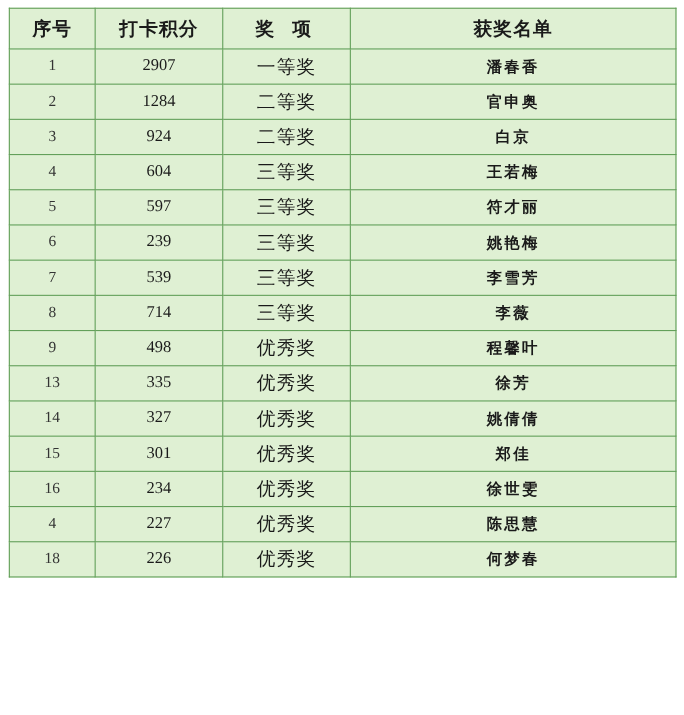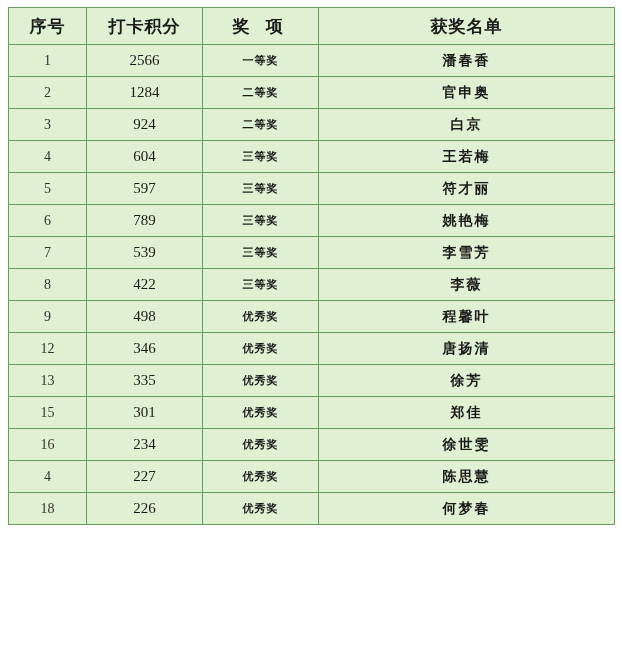--- a/index.html
+++ b/index.html
@@ -49,23 +49,22 @@
     font-weight: normal;
   }
   tbody td.idx {
     font-size: 14px;
     color: #333333;
   }
   tbody td.score {
     font-size: 15px;
   }
   tbody td.prize {
-    font-size: 11px;
+    font-size: 17px;
     letter-spacing: 1px;
-    font-weight: bold;
   }
   tbody td.name {
     font-size: 14px;
     font-weight: bold;
     letter-spacing: 2px;
   }
   col.c-idx { width: 78px; }
   col.c-score { width: 116px; }
   col.c-prize { width: 116px; }
   col.c-name { width: 296px; }
@@ -88,21 +87,21 @@
       <tr>
         <th>序号</th>
         <th>打卡积分</th>
         <th class="hdr-spaced">奖  项</th>
         <th>获奖名单</th>
       </tr>
     </thead>
     <tbody>
       <tr>
         <td class="idx">1</td>
-        <td class="score">2566</td>
+        <td class="score">2907</td>
         <td class="prize">一等奖</td>
         <td class="name">潘春香</td>
       </tr>
       <tr>
         <td class="idx">2</td>
         <td class="score">1284</td>
         <td class="prize">二等奖</td>
         <td class="name">官申奥</td>
       </tr>
       <tr>
@@ -118,53 +117,53 @@
         <td class="name">王若梅</td>
       </tr>
       <tr>
         <td class="idx">5</td>
         <td class="score">597</td>
         <td class="prize">三等奖</td>
         <td class="name">符才丽</td>
       </tr>
       <tr>
         <td class="idx">6</td>
-        <td class="score">789</td>
+        <td class="score">239</td>
         <td class="prize">三等奖</td>
         <td class="name">姚艳梅</td>
       </tr>
       <tr>
         <td class="idx">7</td>
         <td class="score">539</td>
         <td class="prize">三等奖</td>
         <td class="name">李雪芳</td>
       </tr>
       <tr>
         <td class="idx">8</td>
-        <td class="score">422</td>
+        <td class="score">714</td>
         <td class="prize">三等奖</td>
         <td class="name">李薇</td>
       </tr>
       <tr>
         <td class="idx">9</td>
         <td class="score">498</td>
         <td class="prize">优秀奖</td>
         <td class="name">程馨叶</td>
       </tr>
       <tr>
-        <td class="idx">12</td>
-        <td class="score">346</td>
-        <td class="prize">优秀奖</td>
-        <td class="name">唐扬清</td>
-      </tr>
-      <tr>
         <td class="idx">13</td>
         <td class="score">335</td>
         <td class="prize">优秀奖</td>
         <td class="name">徐芳</td>
+      </tr>
+      <tr>
+        <td class="idx">14</td>
+        <td class="score">327</td>
+        <td class="prize">优秀奖</td>
+        <td class="name">姚倩倩</td>
       </tr>
       <tr>
         <td class="idx">15</td>
         <td class="score">301</td>
         <td class="prize">优秀奖</td>
         <td class="name">郑佳</td>
       </tr>
       <tr>
         <td class="idx">16</td>
         <td class="score">234</td>

